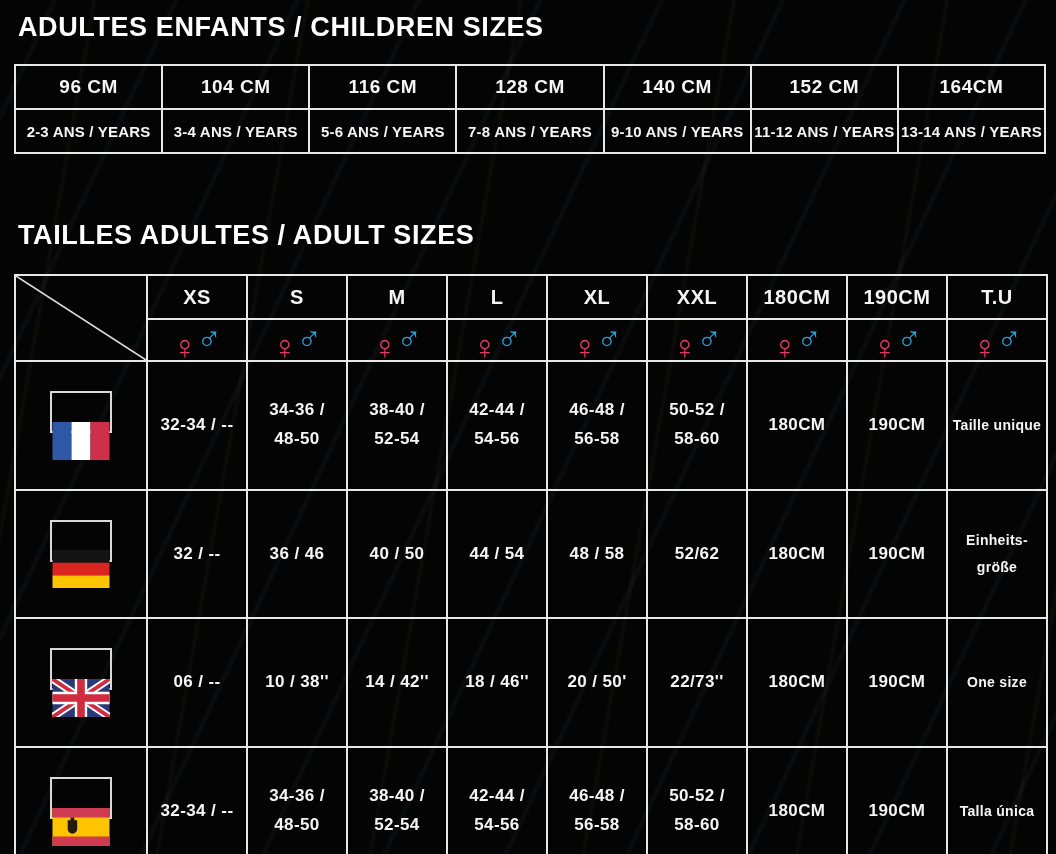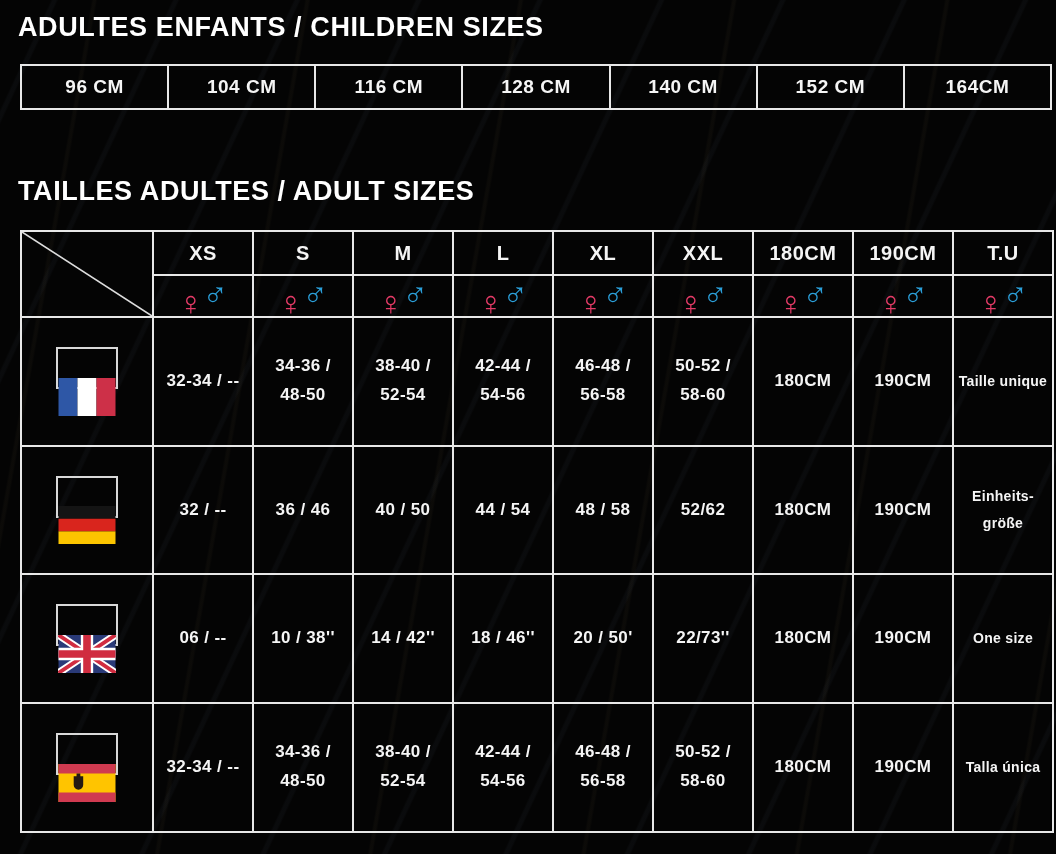--- a/index.html
+++ b/index.html
@@ -17,21 +17,21 @@
       repeating-linear-gradient(115deg, transparent 0 46px, rgba(120,140,170,0.05) 48px 51px, transparent 53px 110px),
       repeating-linear-gradient(100deg, transparent 0 90px, rgba(200,170,110,0.04) 92px 94px, transparent 96px 210px);
   }
   .wrap { position:relative; padding:6px 12px 0 12px; }
   .section-title {
     font-size:27px; font-weight:bold; letter-spacing:0.6px;
     color:#ffffff; margin:4px 0 20px 6px; line-height:34px;
   }
   .title-adults { margin-top:64px; margin-bottom:22px; }
 
-  table { border-collapse:collapse; table-layout:fixed; width:1032px; margin-left:8px; }
+  table { border-collapse:collapse; table-layout:fixed; width:1032px; margin-left:2px; }
   th, td { border:2px solid #e8e8e8; text-align:center; vertical-align:middle; }
 
   
   .children-table td.size { height:44px; font-size:19px; font-weight:bold; letter-spacing:0.5px; }
   .children-table td.age  { height:44px; font-size:15px; font-weight:bold; letter-spacing:0.2px; }
 
   
   .adult-table col.c-flag { width:132px; }
   .adult-table col.c-size { width:100px; }
   .adult-table th.colhead { height:44px; font-size:20px; font-weight:bold; letter-spacing:0.5px; }
@@ -64,20 +64,29 @@
   <table class="children-table">
     <tbody>
       <tr>
         <td class="size">96 CM</td>
         <td class="size">104 CM</td>
         <td class="size">116 CM</td>
         <td class="size">128 CM</td>
         <td class="size">140 CM</td>
         <td class="size">152 CM</td>
         <td class="size">164CM</td>
+      </tr>
+      <tr>
+        <td class="age">2-3 ANS / YEARS</td>
+        <td class="age">3-4 ANS / YEARS</td>
+        <td class="age">5-6 ANS / YEARS</td>
+        <td class="age">7-8 ANS / YEARS</td>
+        <td class="age">9-10 ANS / YEARS</td>
+        <td class="age">11-12 ANS / YEARS</td>
+        <td class="age">13-14 ANS / YEARS</td>
       </tr>
     </tbody>
   </table>
 
   <div class="section-title title-adults">TAILLES ADULTES / ADULT SIZES</div>
 
   <table class="adult-table">
     <colgroup>
       <col class="c-flag">
         <col class="c-size">

